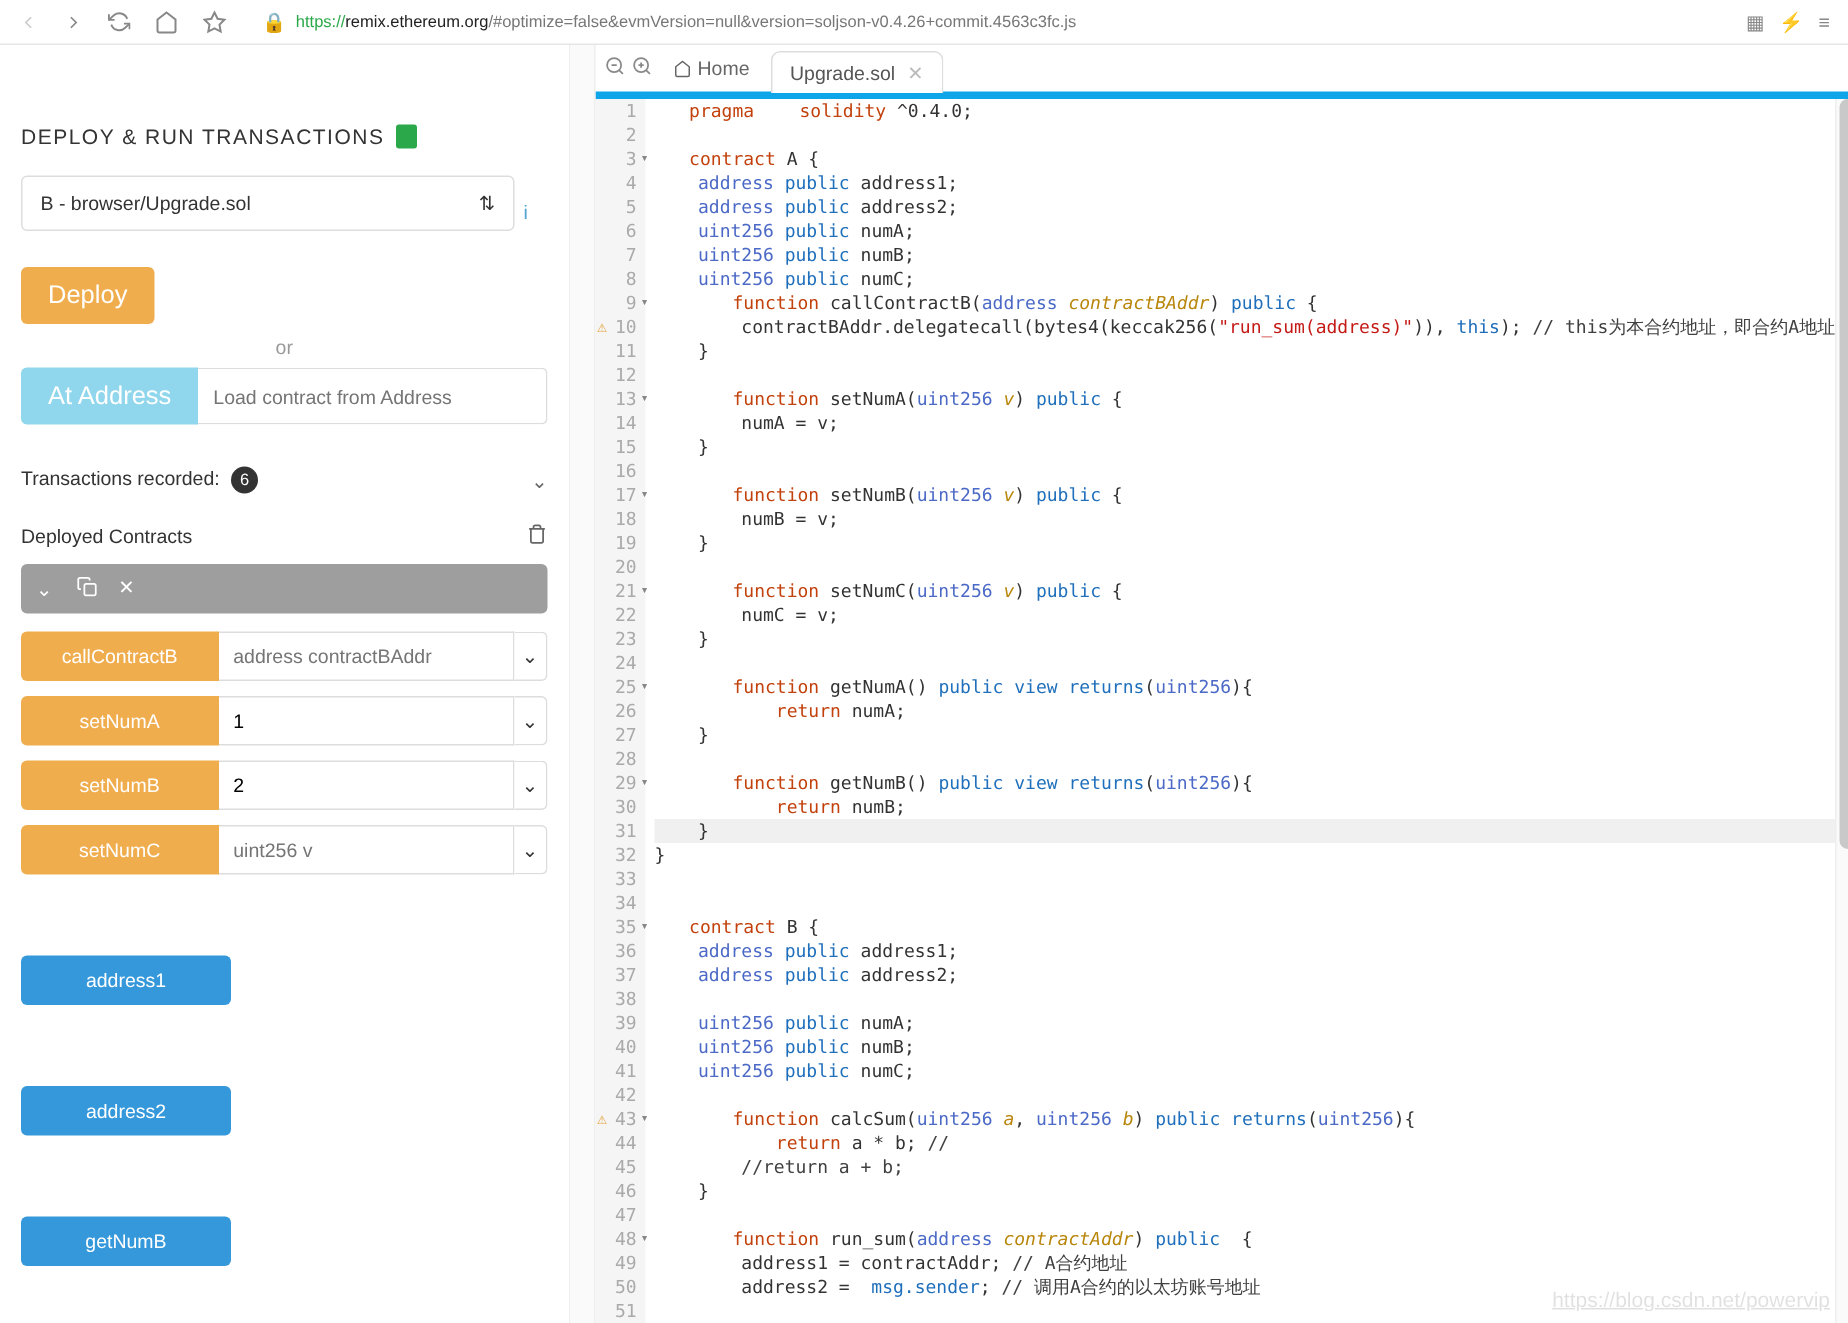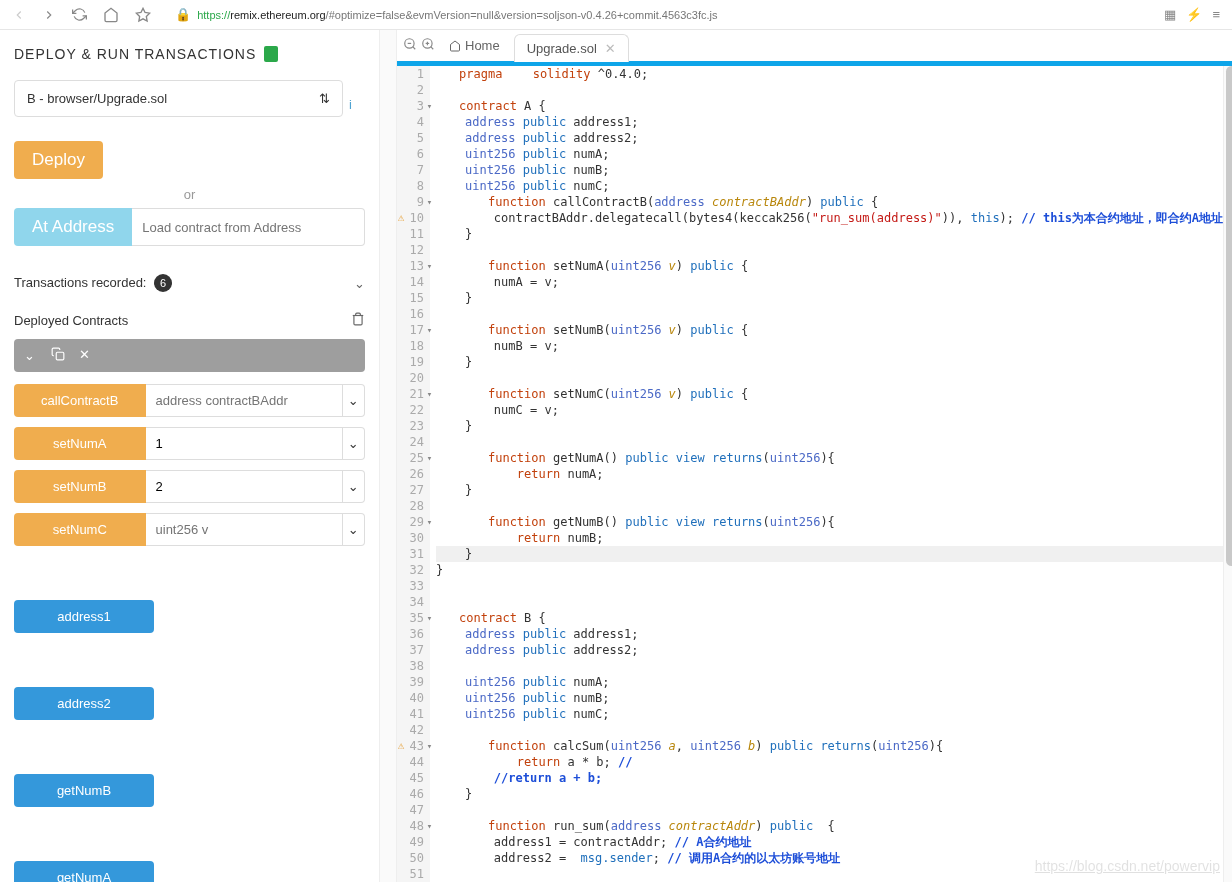--- a/index.html
+++ b/index.html
@@ -9,21 +9,21 @@
 .nav-icon { color: #888; cursor: pointer; }
 .nav-icon.dis { color: #ccc; }
 .url-bar { flex: 1; display: flex; align-items: center; gap: 6px; padding: 3px 8px; border-radius: 4px; overflow: hidden; white-space: nowrap; }
 .url-bar .lock { color: #4caf50; }
 .url-text { color: #777; font-size: 11px; }
 .url-text .host { color: #222; }
 .url-text .proto { color: #2ba84a; }
 .right-icons { display: flex; align-items: center; gap: 10px; }
 .layout { display: flex; height: calc(100% - 30px); }
 .left-panel { width: 380px; background: #fff; padding: 16px 14px; overflow-y: auto; border-right: 1px solid #eee; }
-.panel-title { font-size: 14px; letter-spacing: 1px; font-weight: 400; color: #333; display: flex; align-items: center; gap: 8px; margin-bottom: 18px; }
+.panel-title { font-size: 14px; letter-spacing: 1px; font-weight: 400; color: #333; display: flex; align-items: center; gap: 8px; margin-bottom: 18px; margin-top: 37px; }
 .panel-title .doc-icon { width: 14px; height: 16px; background: #2ba84a; border-radius: 2px; display: inline-block; }
 .dropdown { width: calc(100% - 22px); border: 1px solid #ddd; border-radius: 4px; padding: 10px 12px; display: flex; justify-content: space-between; align-items: center; margin-bottom: 12px; cursor: pointer; }
 .dropdown-row { display: flex; align-items: center; gap: 6px; margin-bottom: 12px; }
 .info-i { color: #4fa3d1; cursor: pointer; }
 .btn { display: inline-flex; align-items: center; justify-content: center; border: none; border-radius: 4px; padding: 9px 18px; font-size: 17px; cursor: pointer; color: #fff; }
 .btn.orange { background: #f0ad4e; }
 .btn.blue { background: #5bc0de; }
 .deploy-row { display: flex; justify-content: flex-start; margin-bottom: 8px; }
 .or-row { text-align: center; color: #999; margin: 6px 0; }
 .ataddr-row { display: flex; align-items: stretch; margin-bottom: 18px; }
@@ -57,21 +57,21 @@
 .warnings { width: 14px; background: #f5f5f5; }
 .warnings div { height: 16px; display: flex; align-items: center; justify-content: center; }
 .gutter { width: 40px; background: #f5f5f5; text-align: right; color: #aaa; padding-right: 6px; user-select: none; position: relative; }
 .gutter .ln { height: 16px; }
 .gutter .fld::after { content: '▾'; color: #888; font-size: 9px; position: absolute; right: -2px; }
 .code { flex: 1; white-space: pre; padding-left: 6px; color: #333; }
 .code .ln { height: 16px; }
 .kw { color: #c2410c; margin-left: 23px; }
 .ty { color: #4b69c6; }
 .str { color: #c41a16; }
-.cm { color: #1d4ed8; font-weight: bold; }
+.cm { color: #404040; }
 .pa { color: #b8860b; font-style: italic; }
 .hl { background: #f0f0f0; }
 .warn-tri { color: #e6a23c; font-size: 11px; }
 .scroller { width: 15px; background: #fafafa; border-left: 1px solid #eee; position: relative; }
 .scroll-thumb { position: absolute; left: 2px; width: 11px; background: #c9c9c9; border-radius: 6px; }
 .watermark { position: absolute; right: 12px; bottom: 8px; color: rgba(0,0,0,0.12); font-size: 14px; pointer-events: none; text-decoration: underline; }
 .kw2 { color: #1f6fbb; }
 </style>
 </head>
 <body>

